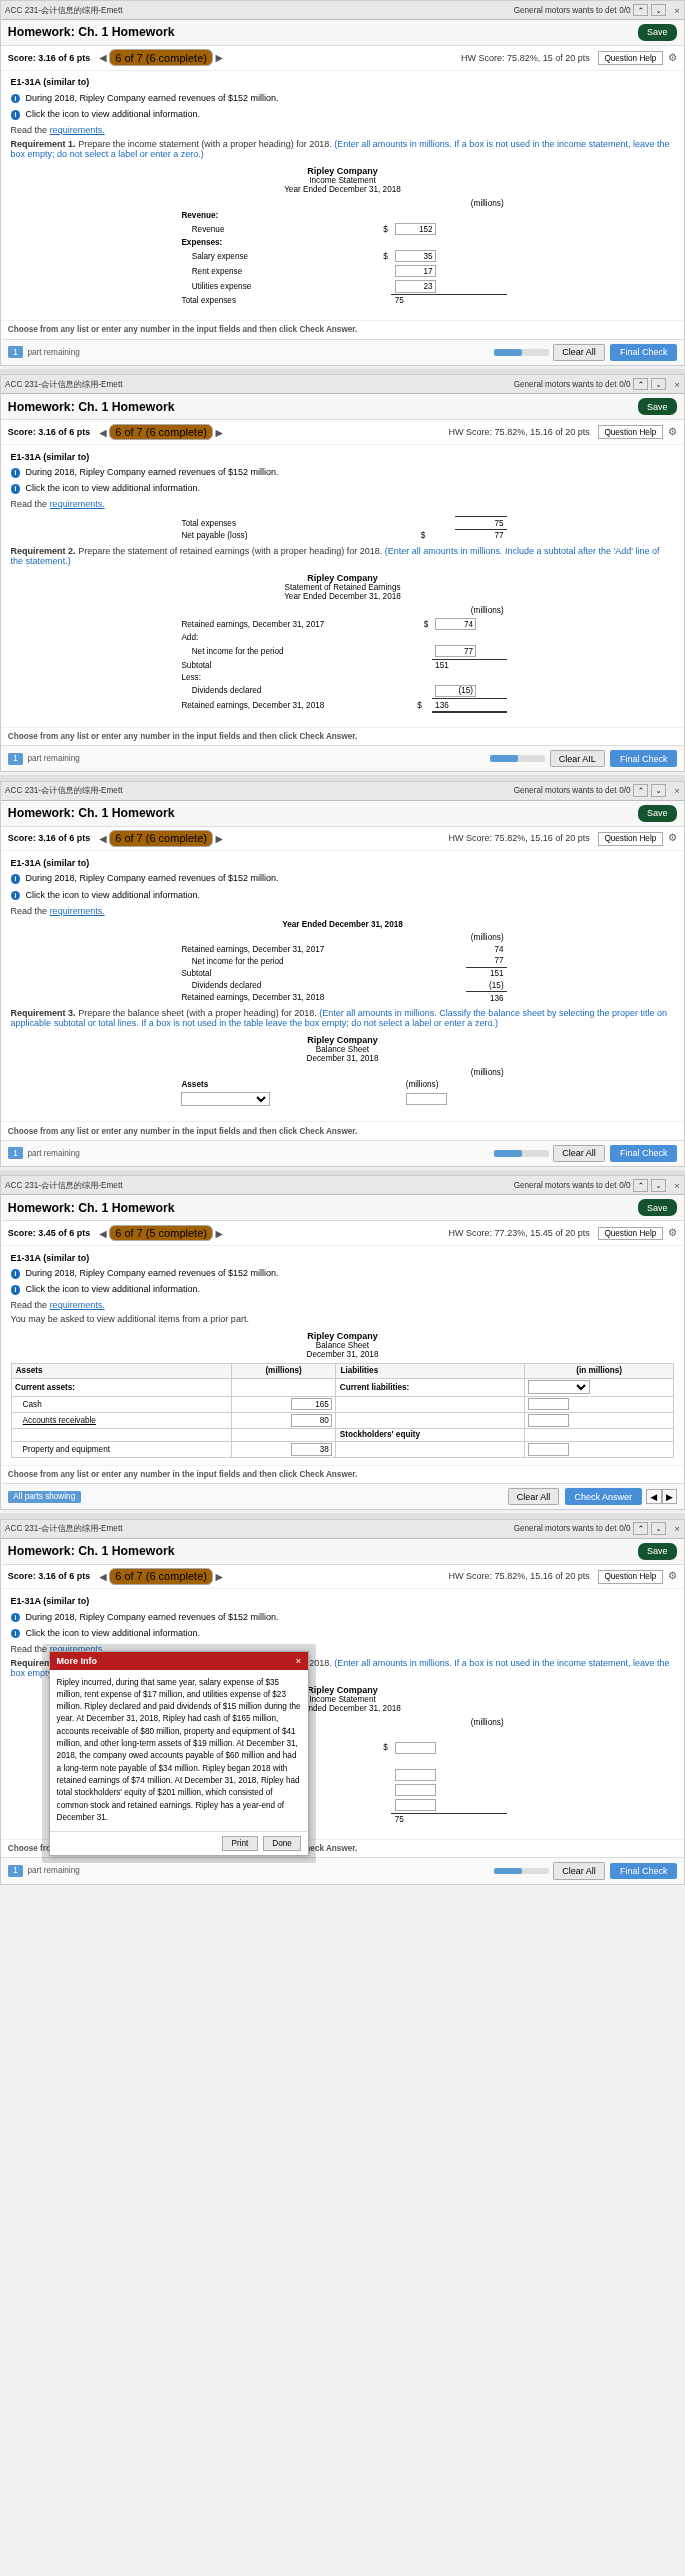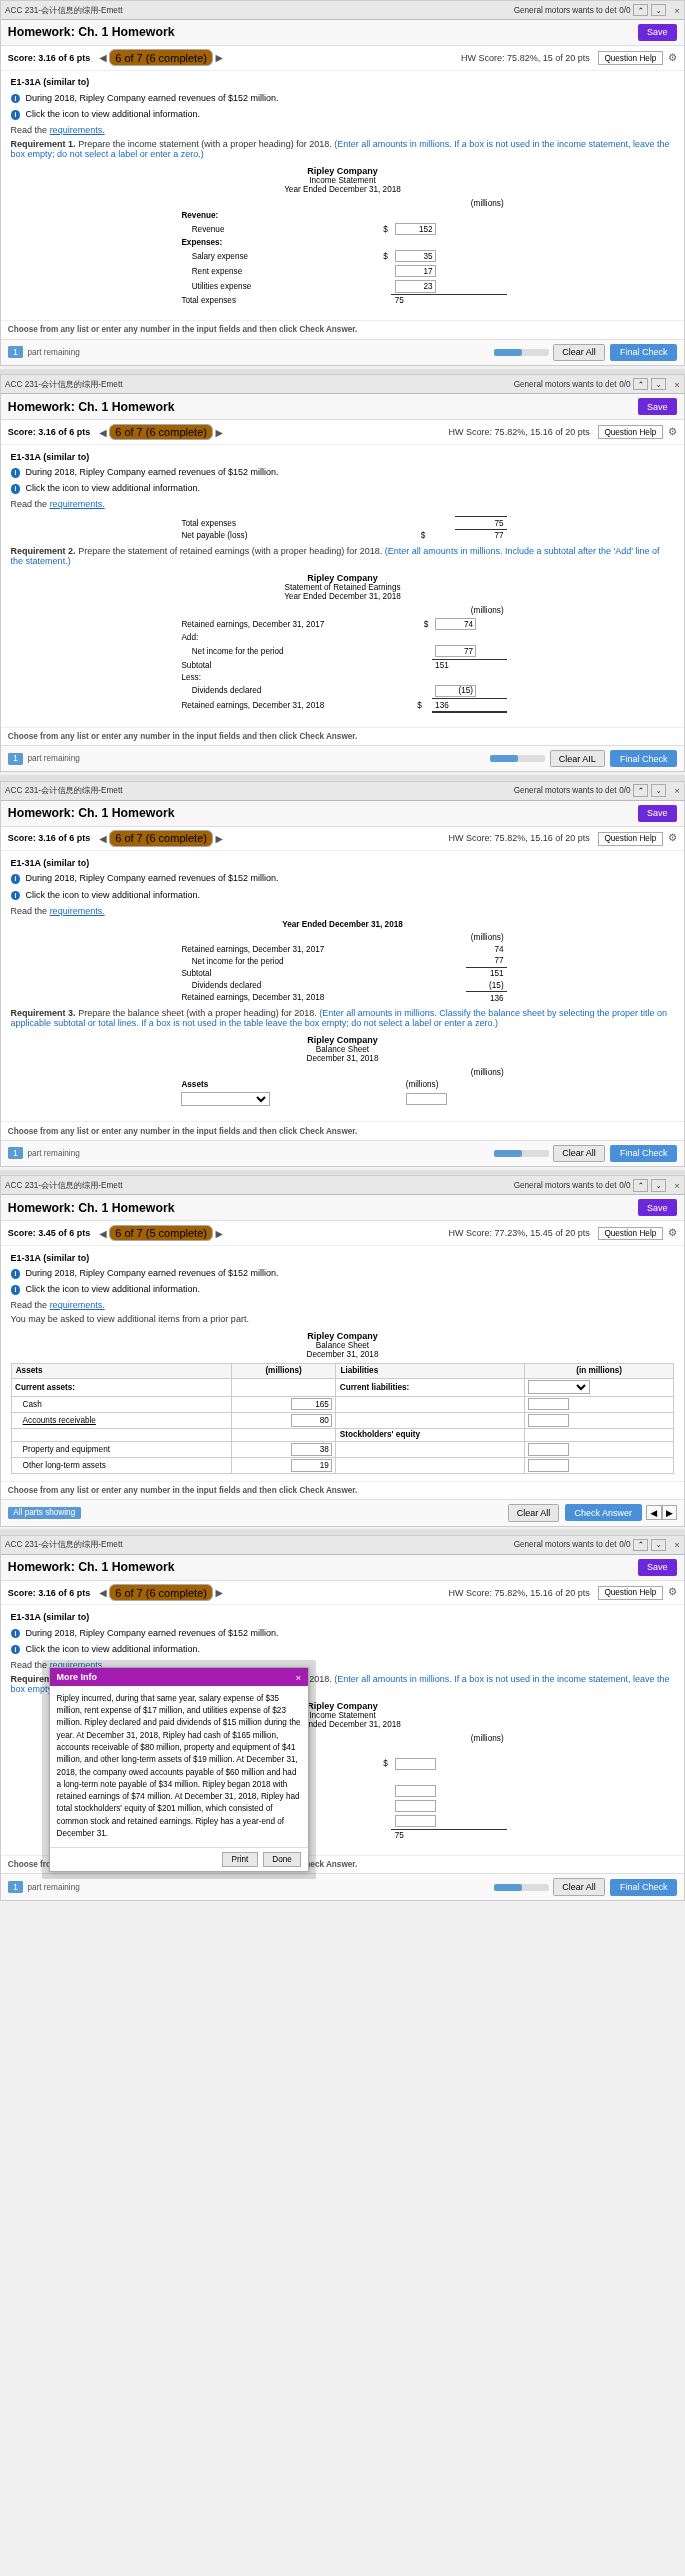--- a/index.html
+++ b/index.html
@@ -18,22 +18,22 @@
     .nav-btn { background: none; border: 0.7px solid #aaa; padding: 0.7px 3.4px; cursor: pointer; font-size: 7.5px; }
     .close-btn { background: none; border: none; cursor: pointer; font-size: 9.6px; color: #555; margin-left: 2.7px; }
 
     
     .hw-header {
       display: flex; align-items: center; background: #f7f7f7;
       border-bottom: 0.7px solid #ddd; padding: 4.1px 6.8px;
     }
     .hw-title { font-size: 12.3px; font-weight: bold; flex: 1; }
     .save-btn {
-      background: #6d28d9; color: white; border: none; padding: 3.4px 9.6px;
-      cursor: pointer; font-size: 9px; border-radius: 2px;
+      background: #14532d; color: white; border: none; padding: 3.4px 9.6px;
+      cursor: pointer; font-size: 9px; border-radius: 7px;
     }
 
     
     .score-row {
       display: flex; align-items: center; padding: 3.4px 6.8px;
       background: #fff; border-bottom: 0.7px solid #eee; font-size: 9px;
     }
     .score-text { font-weight: bold; margin-right: 6.8px; }
     .nav-arrow { cursor: pointer; font-size: 9.6px; color: #555; margin: 0 2.1px; }
     .complete-badge { background: #a16207; border: 0.7px solid #aaa; padding: 1.4px 5.5px; font-size: 11px; border-radius: 6px; }
@@ -80,21 +80,21 @@
     .check-answer-btn { background: #4a90d9; color: white; border: none; padding: 3.4px 9.6px; cursor: pointer; font-size: 9px; border-radius: 2.1px; margin-left: 5.5px; }
     .bb-nav { display: flex; align-items: center; margin-left: 4.1px; }
     .bb-nav-btn { background: none; border: 0.7px solid #aaa; padding: 1.4px 3.4px; cursor: pointer; font-size: 9px; }
 
     .section-divider { height: 5.5px; background: #e0e0e0; }
     .modal-box {
       background: white; border: 0.7px solid #aaa; box-shadow: 1.4px 1.4px 5.5px rgba(0,0,0,0.3);
       max-width: 260px; margin: 0 auto; font-size: 8.2px;
     }
     .modal-header {
-      background: #a21caf; color: white; padding: 3.4px 6.8px;
+      background: #b91c1c; color: white; padding: 3.4px 6.8px;
       display: flex; align-items: center; justify-content: space-between;
     }
     .modal-title { font-size: 9px; font-weight: bold; }
     .modal-close { background: none; border: none; color: white; cursor: pointer; font-size: 9.6px; }
     .modal-body { padding: 6.8px; font-size: 8.2px; line-height: 1.5; }
     .modal-footer { display: flex; justify-content: flex-end; gap: 5.5px; padding: 4.1px 6.8px; border-top: 0.7px solid #ddd; }
     .modal-btn { background: #e8e8e8; border: 0.7px solid #aaa; padding: 2.1px 8.2px; cursor: pointer; font-size: 8.2px; }
 
     .dropdown-select {
       border: 0.7px solid #aaa; font-size: 8.2px; padding: 0.7px 1.4px; background: white; cursor: pointer;
@@ -587,30 +587,20 @@
         <tr>
           <td style="border:0.7px solid #ccc; padding:1.4px 3.4px; padding-left:11px;">Property and equipment</td>
           <td style="border:0.7px solid #ccc; padding:1.4px 3.4px; text-align:right;">
             <input class="input-field" value="38" style="">
           </td>
           <td style="border:0.7px solid #ccc; padding:1.4px 3.4px;"></td>
           <td style="border:0.7px solid #ccc; padding:1.4px 3.4px;">
             <input class="input-field" value="" style="">
           </td>
         </tr>
-        <tr>
-          <td style="border:0.7px solid #ccc; padding:1.4px 3.4px; padding-left:11px;">Other long-term assets</td>
-          <td style="border:0.7px solid #ccc; padding:1.4px 3.4px; text-align:right;">
-            <input class="input-field" value="19" style="">
-          </td>
-          <td style="border:0.7px solid #ccc; padding:1.4px 3.4px;"></td>
-          <td style="border:0.7px solid #ccc; padding:1.4px 3.4px;">
-            <input class="input-field" value="" style="">
-          </td>
-        </tr>
       </tbody>
     </table>
   </div>
 
   <div class="choose-row">Choose from any list or enter any number in the input fields and then click Check Answer.</div>
 
   <div class="bottom-bar">
     <span class="all-parts-badge">All parts showing</span>
     <div style="flex:1;"></div>
     <button class="clear-all-btn">Clear All</button>

